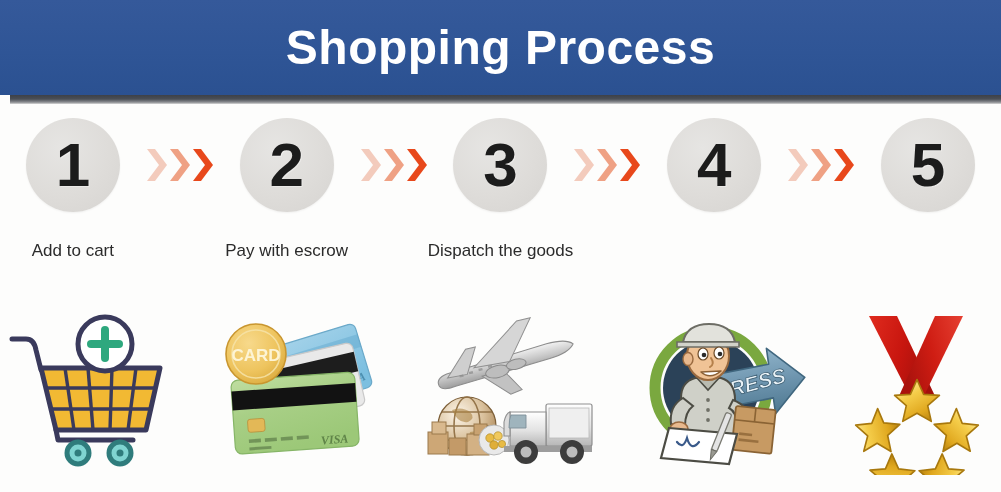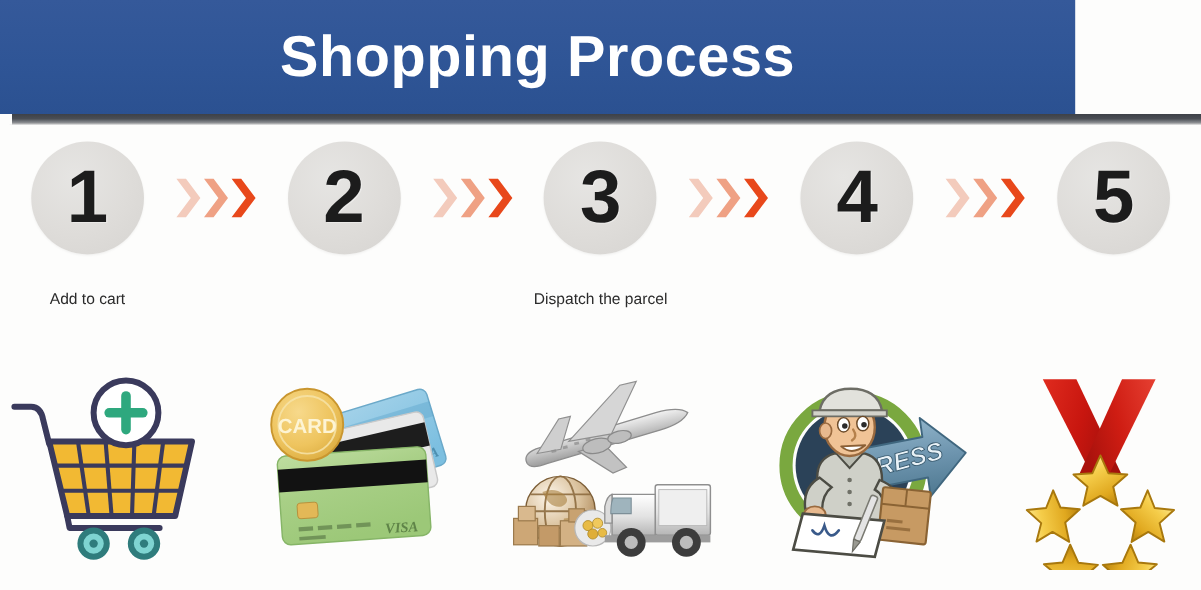--- a/index.html
+++ b/index.html
@@ -17,21 +17,21 @@
     height: 492px;
     background: #FDFDFC;
     overflow: hidden;
   }
 
   
   .header-bar {
     position: absolute;
     left: 0;
     top: 0;
-    width: 896px;
+    width: 1001px;
     height: 95px;
     background: #2F5596;
     background: linear-gradient(180deg, #35599a 0%, #2f5596 55%, #2b5191 100%);
     display: flex;
     align-items: center;
     justify-content: center;
   }
   .header-title {
     color: #ffffff;
     font-size: 48px;
@@ -89,21 +89,21 @@
   .circle-num {
     font-size: 62px;
     font-weight: bold;
     color: #1c1c1c;
     line-height: 1;
     font-family: "Liberation Sans", sans-serif;
     text-shadow: 1px 1px 0 rgba(255,255,255,0.35);
   }
   .step-label {
     margin-top: 29px;
-    font-size: 13px;
+    font-size: 17px;
     color: #2b2b2b;
     text-align: center;
     line-height: 1.22;
     max-width: 170px;
     font-family: "Liberation Sans", sans-serif;
   }
 
   
   .arrow-gap {
     position: relative;
@@ -168,39 +168,40 @@
       </svg>
       <svg class="chev" width="22" height="34" viewBox="0 0 22 34">
         <path d="M1 1 L9 1 L21 17 L9 33 L1 33 L13 17 Z" fill="#E8481B"></path>
       </svg>
     </div>
 
     <div class="step-col">
       <div class="circle">
         <span class="circle-num">2</span>
       </div>
+      <div class="step-label">Pay with escrow</div>
     </div>
 
     <div class="arrow-gap">
       <svg class="chev" width="22" height="34" viewBox="0 0 22 34">
         <path d="M1 1 L9 1 L21 17 L9 33 L1 33 L13 17 Z" fill="#F3CBBC"></path>
       </svg>
       <svg class="chev" width="22" height="34" viewBox="0 0 22 34">
         <path d="M1 1 L9 1 L21 17 L9 33 L1 33 L13 17 Z" fill="#EFA184"></path>
       </svg>
       <svg class="chev" width="22" height="34" viewBox="0 0 22 34">
         <path d="M1 1 L9 1 L21 17 L9 33 L1 33 L13 17 Z" fill="#E8481B"></path>
       </svg>
     </div>
 
     <div class="step-col">
       <div class="circle">
         <span class="circle-num">3</span>
       </div>
-      <div class="step-label">Dispatch the parcel</div>
+      <div class="step-label">Dispatch the goods</div>
     </div>
 
     <div class="arrow-gap">
       <svg class="chev" width="22" height="34" viewBox="0 0 22 34">
         <path d="M1 1 L9 1 L21 17 L9 33 L1 33 L13 17 Z" fill="#F3CBBC"></path>
       </svg>
       <svg class="chev" width="22" height="34" viewBox="0 0 22 34">
         <path d="M1 1 L9 1 L21 17 L9 33 L1 33 L13 17 Z" fill="#EFA184"></path>
       </svg>
       <svg class="chev" width="22" height="34" viewBox="0 0 22 34">

